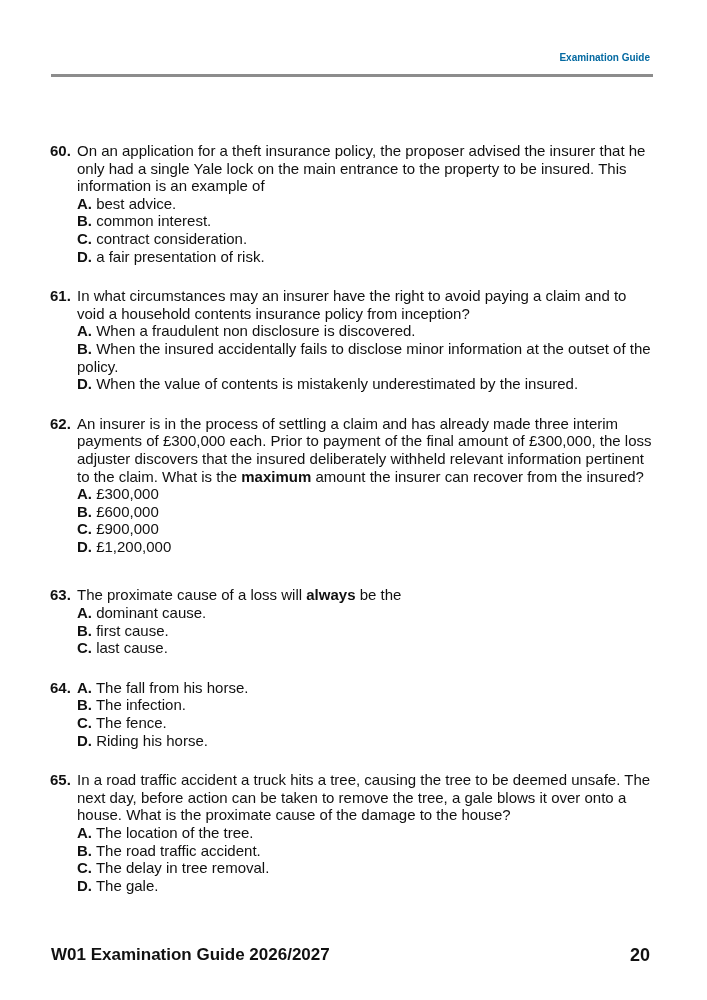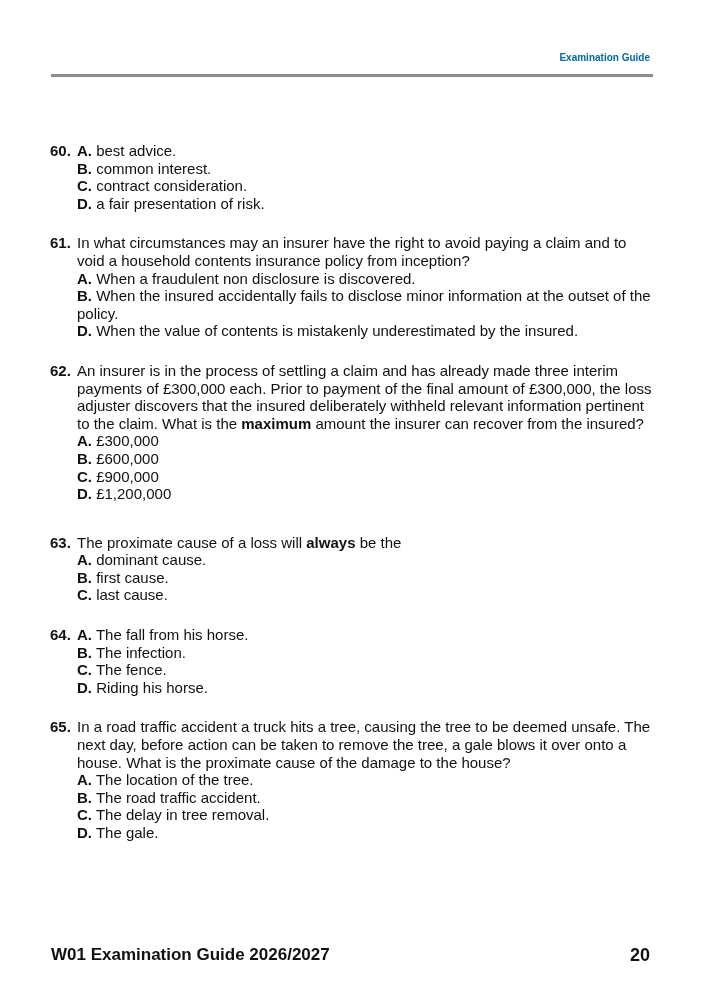--- a/index.html
+++ b/index.html
@@ -44,20 +44,21 @@
 
 <div>
   <div class="header-title">Examination Guide</div>
   <div class="header-rule"></div>
 </div>
 
 <div class="content">
 
   <div class="question">
     <span class="qnum">60.</span>
+    <span class="qtext">On an application for a theft insurance policy, the proposer advised the insurer that he only had a single Yale lock on the main entrance to the property to be insured.  This information is an example of</span>
     <span class="option"><span class="letter">A.</span> <span>best advice.</span></span>
     <span class="option"><span class="letter">B.</span> <span>common interest.</span></span>
     <span class="option"><span class="letter">C.</span> <span>contract consideration.</span></span>
     <span class="option"><span class="letter">D.</span> <span>a fair presentation of risk.</span></span>
   </div>
   <div class="gap-1"></div>
 
   <div class="question">
     <span class="qnum">61.</span>
     <span class="qtext">In what circumstances may an insurer have the right to avoid paying a claim and to void a household contents insurance policy from inception?</span>

